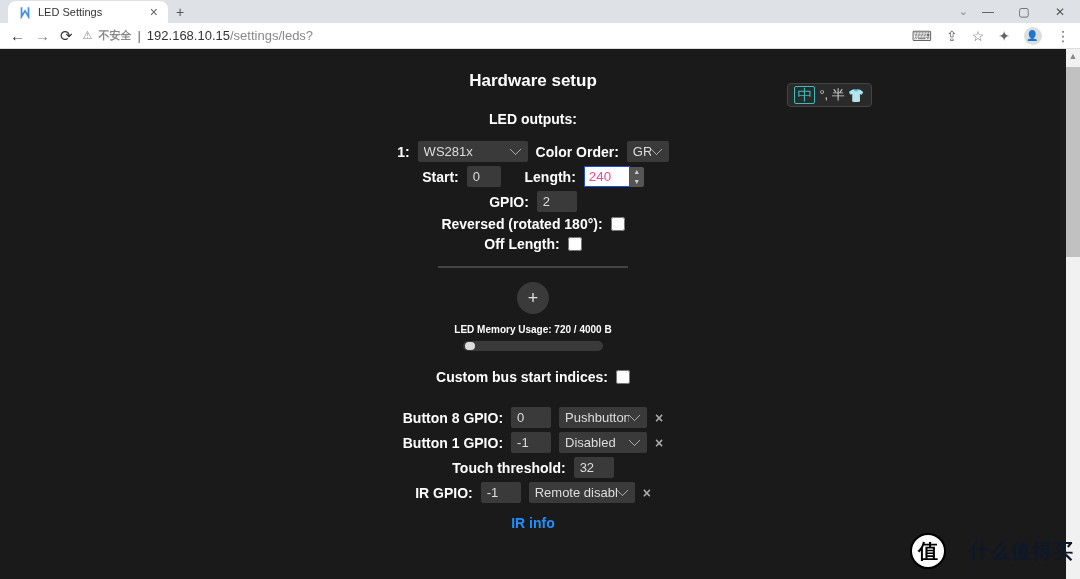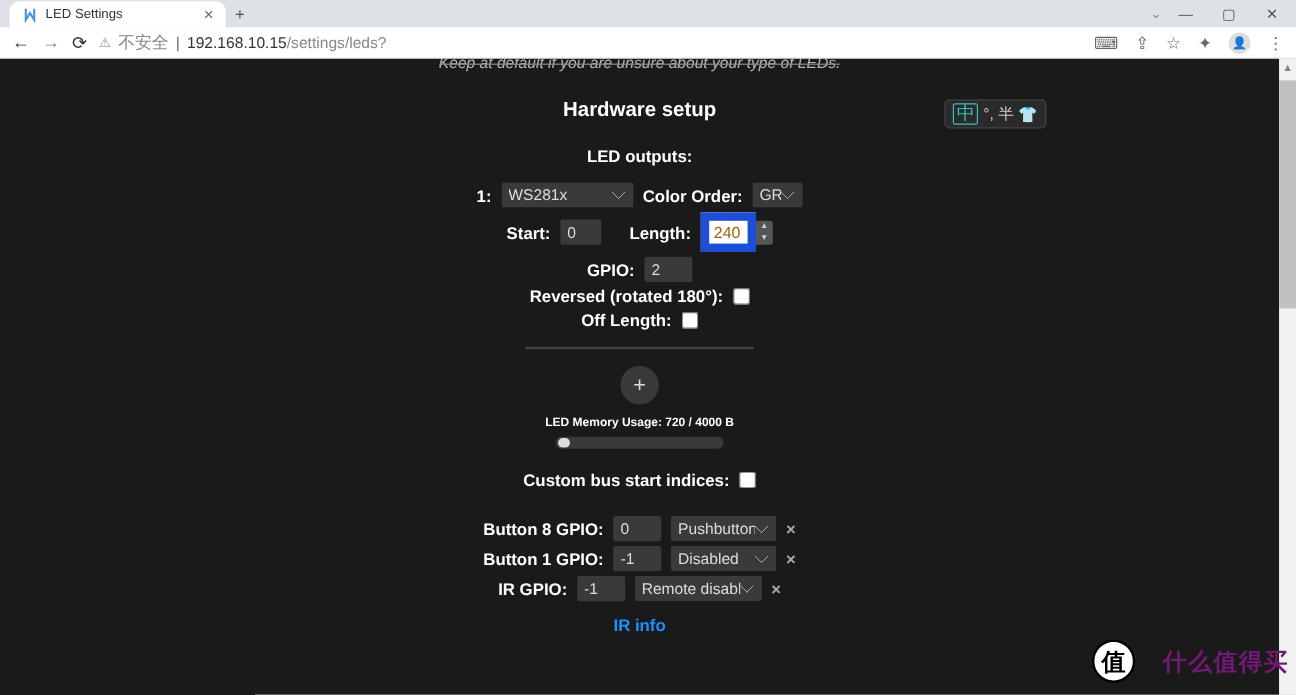--- a/index.html
+++ b/index.html
@@ -1,36 +1,36 @@
 <!DOCTYPE html>
 <html><head>
 <meta charset="utf-8">
 <style>
 * { box-sizing: border-box; margin: 0; padding: 0; }
 body { font-family: Arial, sans-serif; background: #fff; width: 1080px; height: 579px; overflow: hidden; position: relative; }
 
 
 .tab-bar { height: 23px; background: #dee1e6; display: flex; align-items: flex-end; padding-left: 8px; }
-.tab { background: #fff; height: 22px; width: 180px; border-radius: 8px 8px 0 0; display: flex; align-items: center; padding: 0 10px; font-size: 11px; color: #333; gap: 6px; }
+.tab { background: #fff; height: 22px; width: 160px; border-radius: 8px 8px 0 0; display: flex; align-items: center; padding: 0 10px; font-size: 11px; color: #333; gap: 6px; }
 .tab-icon { width: 14px; height: 14px; }
 .tab-icon svg { width: 14px; height: 14px; }
 .tab-close { margin-left: auto; color: #666; font-size: 14px; cursor: pointer; }
 .tab-new { width: 24px; height: 22px; display: flex; align-items: center; justify-content: center; color: #555; font-size: 14px; }
 .win-controls { margin-left: auto; display: flex; align-items: center; height: 23px; gap: 4px; padding-right: 4px;}
 .win-btn { width: 32px; height: 22px; display: flex; align-items: center; justify-content: center; color: #555; font-size: 12px; }
 .chevron-down { font-size: 11px; color: #888; }
 
 .toolbar { height: 26px; background: #fff; border-bottom: 1px solid #ddd; display: flex; align-items: center; padding: 0 10px; gap: 10px; }
 .nav-btn { color: #888; font-size: 15px; cursor: pointer; }
 .nav-btn.active { color: #333; }
 .address { display: flex; align-items: center; gap: 6px; flex: 1; font-size: 13px; color: #666; }
 .address .url { color: #333; font-size: 13px; }
 .address .url .path { color: #888; margin-top: 40px; }
 .lock-icon { color: #888; font-size: 11px; }
-.not-secure { color: #888; font-size: 14px; }
+.not-secure { color: #888; font-size: 11px; font-weight: bold; }
 .toolbar-right { display: flex; gap: 14px; align-items: center; color: #666; font-size: 14px; }
 .avatar { width: 18px; height: 18px; border-radius: 50%; background: #ddd; display: flex; align-items: center; justify-content: center; font-size: 10px; }
 
 
 .viewport { position: absolute; top: 49px; left: 0; right: 14px; bottom: 0; background: #1a1a1a; color: #ddd; overflow: hidden; font-family: Verdana, sans-serif; }
 .scrollbar { position: absolute; top: 49px; right: 0; width: 14px; bottom: 0; background: #f1f1f1; }
 .scrollbar-thumb { background: #c1c1c1; height: 190px; margin-top: 4px; }
 .scrollbar-arrow { height: 14px; display: flex; align-items: center; justify-content: center; font-size: 9px; color: #888; }
 
 .content { width: 100%; text-align: center; color: #fff; padding-top: 0; }
@@ -44,21 +44,21 @@
 .frow { display: flex; justify-content: center; align-items: center; gap: 8px; margin: 4px 0; font-size: 14px; font-weight: bold; }
 .frow label { white-space: nowrap; }
 
 select.fld, input.fld {
   background: #3a3a3a; border: none; color: #ddd; font-size: 13px;
   padding: 3px 6px; border-radius: 2px; font-family: inherit;
 }
 select.fld { padding-right: 18px; appearance: none; -webkit-appearance: none; background-image: linear-gradient(45deg, transparent 47%, #aaa 47%, #aaa 53%, transparent 53%), linear-gradient(-45deg, transparent 47%, #aaa 47%, #aaa 53%, transparent 53%); background-position: calc(100% - 12px) center, calc(100% - 7px) center; background-size: 6px 6px; background-repeat: no-repeat; }
 input.num-sm { width: 34px; text-align: left; }
 input.num-md { width: 40px; text-align: left; }
-input.num-spin { width: 46px; background: #fff; color: #a16207; border: 7px solid #1d4ed8; padding: 2px 4px; }
+input.num-spin { width: 46px; background: #fff; color: #ec4899; border: 1px solid #1d4ed8; padding: 2px 4px; }
 
 .sel-wide { width: 110px; }
 .sel-med { width: 88px; }
 .sel-co { width: 42px; }
 
 .checkbox { width: 14px; height: 14px; accent-color: #1e90ff; cursor: pointer; }
 
 .hr { border: none; border-top: 2px solid #444; width: 190px; margin: 14px auto; }
 
 .add-circle { width: 32px; height: 32px; border-radius: 50%; background: #3a3a3a; display: flex; align-items: center; justify-content: center; font-size: 18px; margin: 8px auto; cursor: pointer; color: #ddd; }
@@ -70,21 +70,21 @@
 .remove-x { color: #aaa; font-size: 14px; cursor: pointer; }
 
 .ir-link { color: #1e90ff; font-size: 14px; font-weight: bold; margin: 8px 0; display: inline-block; cursor: pointer; }
 
 
 .translate-pill { position: absolute; top: 83px; right: 208px; background: #2a2a2a; border-radius: 4px; font-size: 13px; color: #ccc; padding: 2px 6px; display: flex; align-items: center; gap: 4px; z-index: 10; border: 1px solid #444; }
 .cn-char { color: #3cbdb9; font-size: 15px; border: 1px solid #3cbdb9; border-radius: 2px; padding: 0 2px; line-height: 16px;}
 
 
 .watermark-logo { position: absolute; right: 134px; bottom: 10px; width: 36px; height: 36px; border-radius: 50%; background: #fff; display: flex; align-items: center; justify-content: center; font-size: 20px; font-weight: bold; color: #000; z-index: 20; border: 2px solid #000; }
-.watermark-txt { position: absolute; right: 6px; bottom: 14px; color: #701a75; font-size: 20px; font-weight: bold; letter-spacing: 1px; z-index: 20; font-family: "SimHei", sans-serif; }
+.watermark-txt { position: absolute; right: 6px; bottom: 14px; color: #0f172a; font-size: 20px; font-weight: bold; letter-spacing: 1px; z-index: 20; font-family: "SimHei", sans-serif; }
 
 sup { font-size: 10px; }
 
 .spin-wrap { position: relative; display: inline-flex; align-items: center; }
 .spin-btns { display: flex; flex-direction: column; width: 14px; height: 20px; background: #555; border-radius: 0 2px 2px 0; }
 .spin-btns span { flex: 1; font-size: 7px; color: #ccc; display: flex; align-items: center; justify-content: center;}
 </style>
 </head>
 <body>
 
@@ -120,21 +120,20 @@
     <span>⇪</span>
     <span>☆</span>
     <span>✦</span>
     <span class="avatar">👤</span>
     <span>⋮</span>
   </div>
 </div>
 
 <div class="viewport">
   <div class="content">
-    <div class="notice"><span class="notice-strike">Keep at default if you are unsure about your type of LEDs.</span></div>
     <h2>Hardware setup</h2>
     <div class="sub-line">LED outputs:</div>
 
     <div class="frow">
       <label>1:</label>
       <select class="fld sel-wide"><option>WS281x</option></select>
       <label>Color Order:</label>
       <select class="fld sel-co"><option>GRB</option></select>
     </div>
 
@@ -192,20 +191,24 @@
       <span class="remove-x">×</span>
     </div>
 
     <div class="frow">
       <label>Button 1 GPIO:</label>
       <input class="fld num-md" value="-1" style="">
       <select class="fld sel-med"><option>Disabled</option></select>
       <span class="remove-x">×</span>
     </div>
 
+    <div class="frow">
+      <label>Touch threshold:</label>
+      <input class="fld num-md" value="32" style="">
+    </div>
 
     <div class="frow">
       <label>IR GPIO:</label>
       <input class="fld num-md" value="-1" style="">
       <select class="fld" style="width:106px"><option>Remote disabled</option></select>
       <span class="remove-x">×</span>
     </div>
 
     <div><a class="ir-link">IR info</a></div>
 

